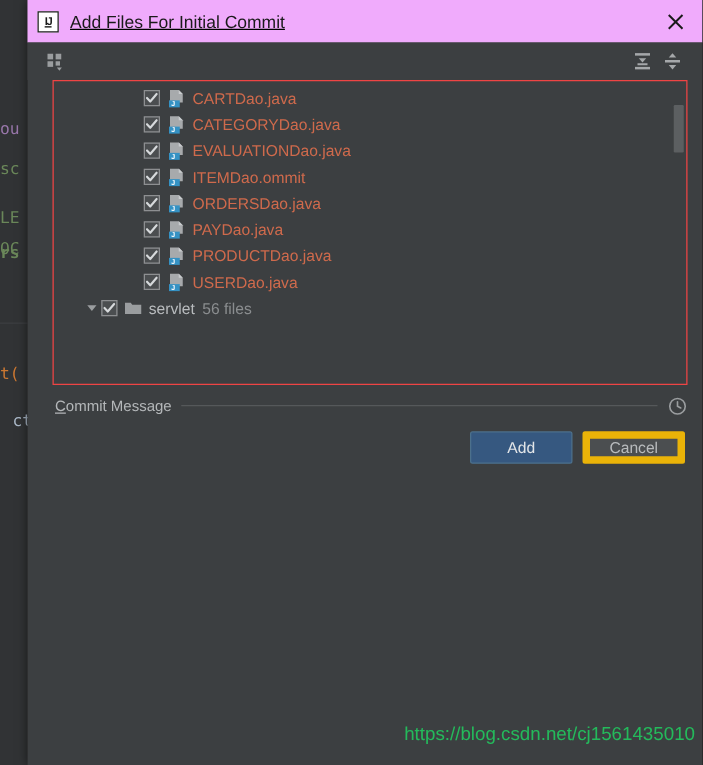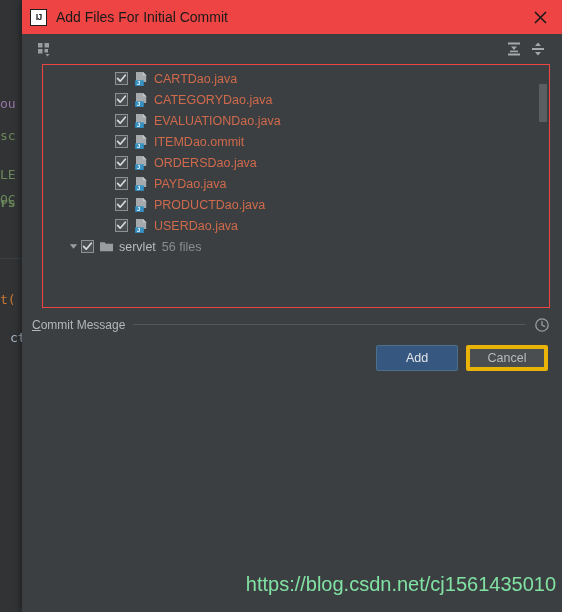--- a/index.html
+++ b/index.html
@@ -67,26 +67,27 @@
     background: #3c3f41;
     z-index: 10;
     box-shadow: 0 0 8px rgba(0,0,0,0.6);
     display: flex;
     flex-direction: column;
   }
 
   
   #title-bar {
     height: 34px;
-    background: #ef4444;
+    background: #f0abfc;
     display: flex;
     align-items: center;
     padding: 0 12px 0 8px;
     flex: 0 0 auto;
     position: relative;
+    text-decoration: underline;
   }
   .ij-logo {
     width: 17px;
     height: 17px;
     background: #ffffff;
     border: 1.6px solid #1d1d1d;
     display: inline-flex;
     align-items: center;
     justify-content: center;
     font-family: "Liberation Sans", sans-serif;
@@ -240,20 +241,21 @@
 
   
   #commit-section {
     flex: 0 0 auto;
     padding: 9px 12px 0 10px;
   }
   #commit-header {
     display: flex;
     align-items: center;
     height: 16px;
+    margin-left: 12px;
   }
   #commit-label {
     font-size: 12px;
     color: #b4b7b9;
     font-family: "Liberation Sans", sans-serif;
     white-space: nowrap;
   }
   #commit-label .mn {
     text-decoration: underline;
   }
@@ -309,31 +311,31 @@
     box-sizing: border-box;
     margin-left: 8px;
   }
   #add-button {
     background: #365880;
     border: 1px solid #4c708c;
     color: #e3e6e8;
   }
   #cancel-button {
     background: #4b4e50;
-    border: 4px solid #eab308;
+    border: 6px solid #eab308;
     color: #b8bbbd;
   }
 
   
   #watermark {
     position: absolute;
     right: 6px;
     bottom: 16px;
-    font-size: 20px;
-    color: #86efac;
+    font-size: 15px;
+    color: #22c55e;
     opacity: 0.92;
     font-family: "Liberation Sans", sans-serif;
     white-space: nowrap;
     z-index: 40;
     pointer-events: none;
     margin-top: 11px;
   }
 </style>
 </head>
 <body>

